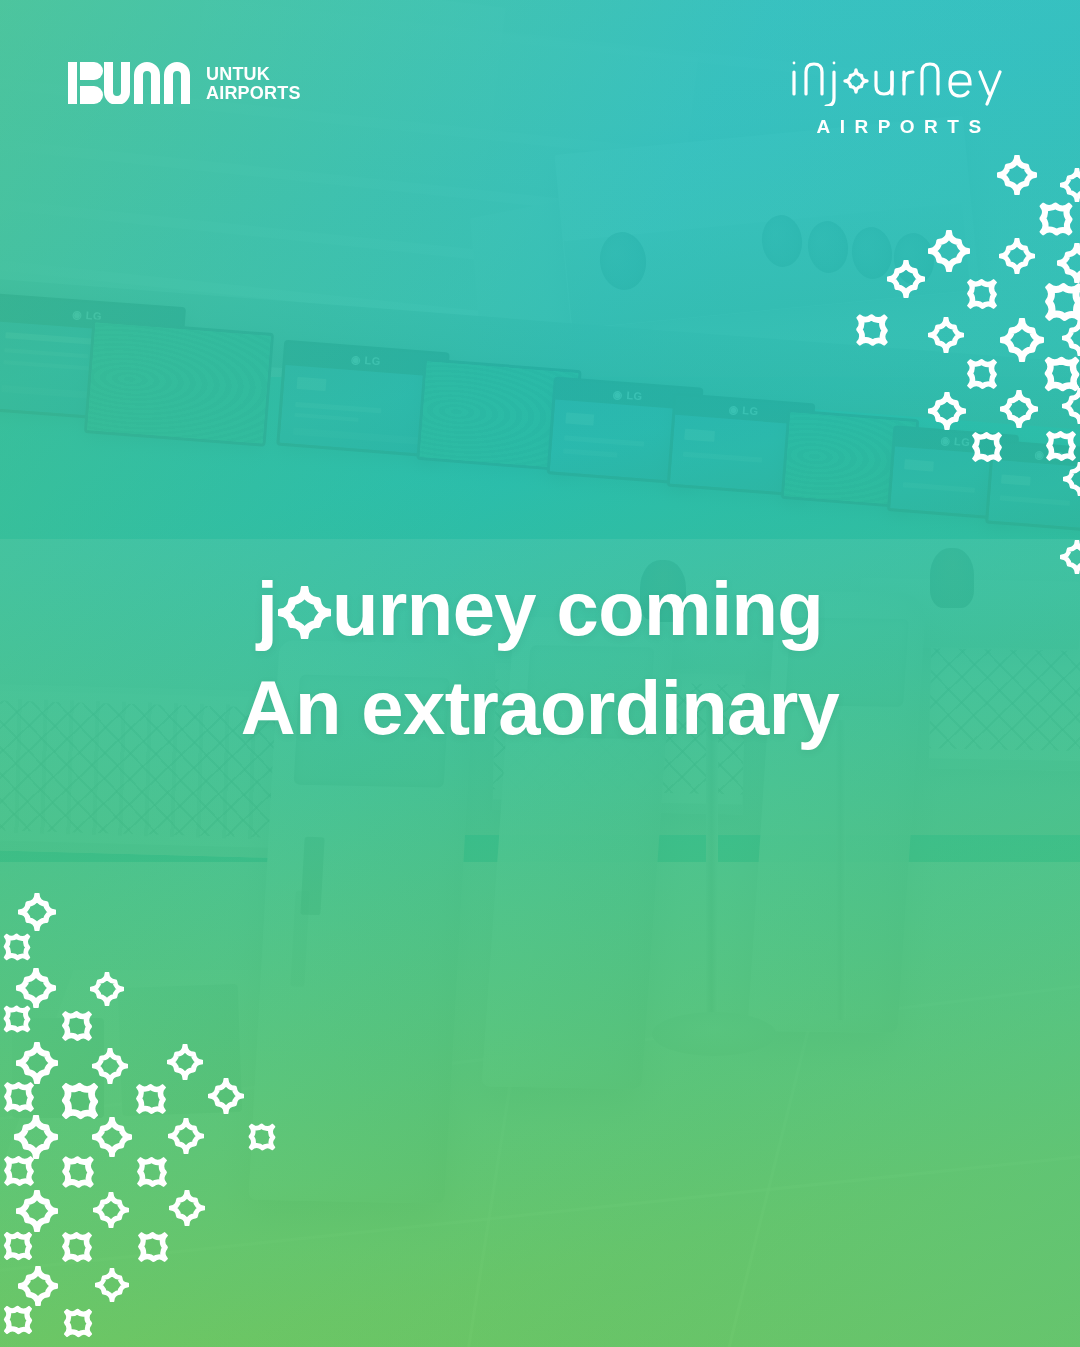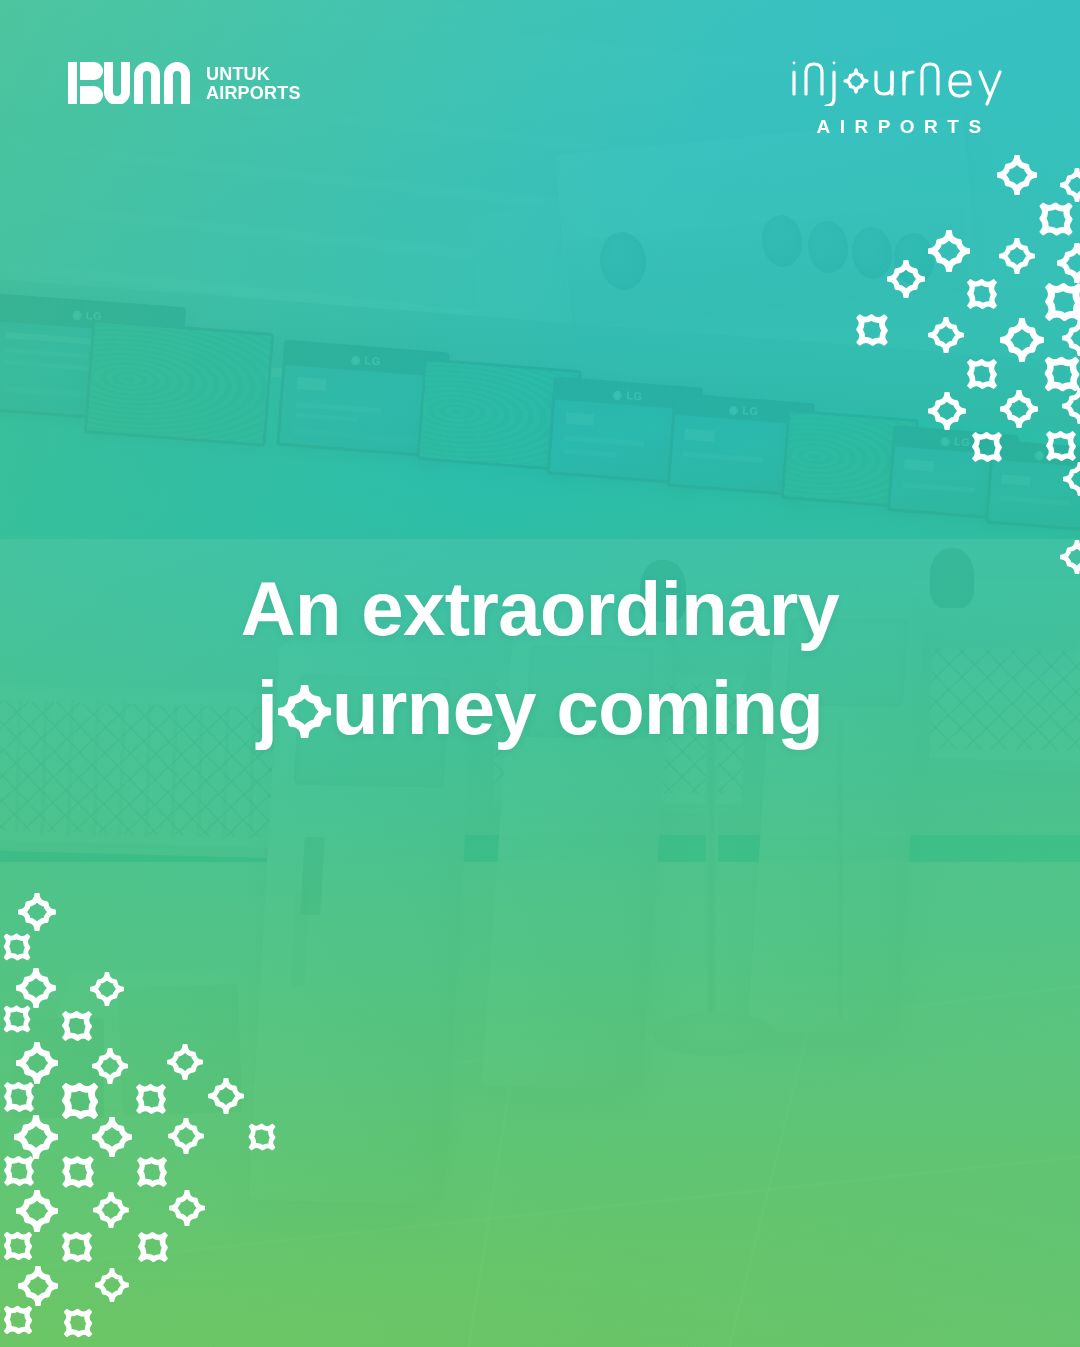--- a/index.html
+++ b/index.html
@@ -733,22 +733,22 @@
         <path d="M162 34 h20 q0-12 -10-12 t-10 12 q0 12 10 12 a10 10 0 0 0 8-4"></path>
 
         <path d="M192 22 l9 22"></path>
         <path d="M212 22 l-13 32"></path>
       </g>
     </svg>
     <div class="inj-sub">AIRPORTS</div>
   </div>
 
   <div class="headline">
-    <span class="ln">An extraordinary</span>
     <span class="ln"><span>j</span><span class="glyph-o"><svg viewBox="0 0 24 24" width="100%" height="100%">
           <path d="M12 1.2 a5.6 5.6 0 0 0 5.6 5.6 A5.6 5.6 0 0 0 22.8 12
                    a5.6 5.6 0 0 0 -5.2 5.2 A5.6 5.6 0 0 0 12 22.8
                    a5.6 5.6 0 0 0 -5.6 -5.6 A5.6 5.6 0 0 0 1.2 12
                    a5.6 5.6 0 0 0 5.2 -5.2 A5.6 5.6 0 0 0 12 1.2 z" fill="none" stroke="#ffffff" stroke-width="3.6" stroke-linejoin="round"></path>
         </svg></span><span>urney coming</span></span>
+    <span class="ln">An extraordinary</span>
   </div>
 
 </div>
 
 </body></html>

